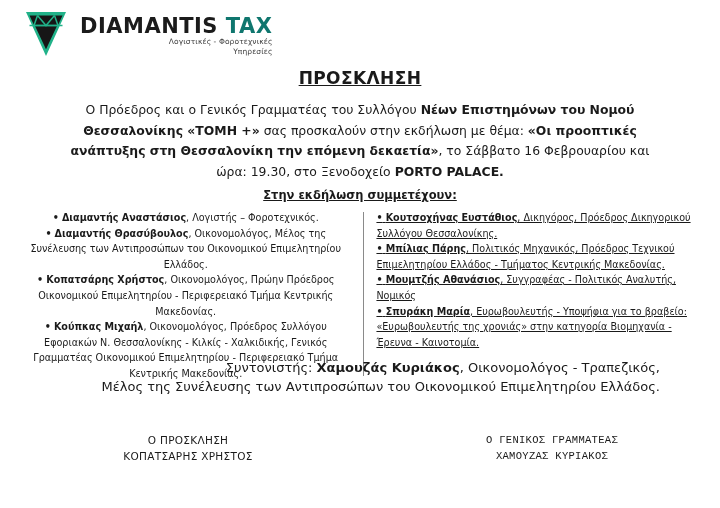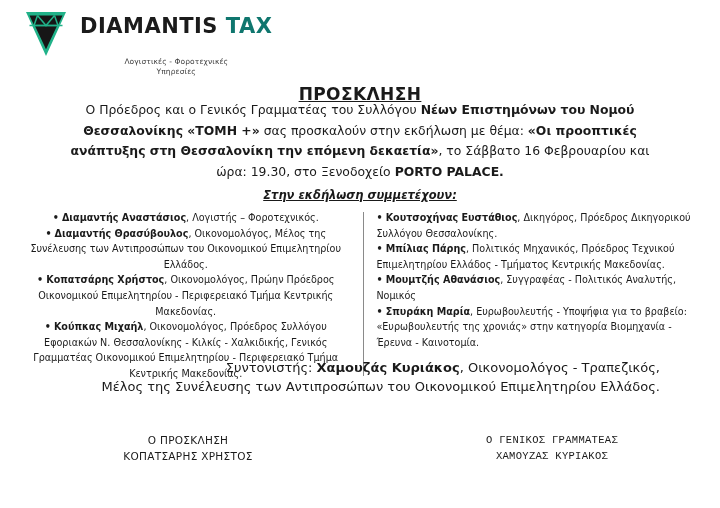--- a/index.html
+++ b/index.html
@@ -36,32 +36,32 @@
   .wordmark {
     font-size: 21px;
     font-weight: bold;
     letter-spacing: 0.5px;
     line-height: 1;
     white-space: nowrap;
   }
   .wm-dark { color: #1b1b1b; }
   .wm-teal { color: #0f766e; }
   .tagline {
-    margin-top: 20px;
+    margin-top: 0;
     font-size: 7.5px;
     color: #3b3b3b;
-    text-align: center;
+    text-align: right;
     line-height: 1.35;
     letter-spacing: 0.1px;
   }
 
   
   .doc-title {
     position: absolute;
-    top: 84px;
+    top: 68px;
     left: 0;
     width: 720px;
     text-align: center;
     font-size: 17px;
     font-weight: bold;
     text-decoration: underline;
     letter-spacing: 0.4px;
   }
 
   
@@ -78,21 +78,20 @@
 
   
   .participate-head {
     position: absolute;
     top: 188px;
     left: 0;
     width: 720px;
     text-align: center;
     font-size: 11.5px;
     font-weight: bold;
-    font-style: italic;
     text-decoration: underline;
   }
 
   
   .columns {
     position: absolute;
     top: 210px;
     left: 18px;
     width: 684px;
     display: flex;
@@ -104,20 +103,21 @@
   }
   .col-left {
     width: 340px;
     text-align: center;
     padding-right: 10px;
   }
   .col-right {
     width: 330px;
     text-align: left;
     padding-left: 12px;
+    text-decoration: underline;
   }
   .divider {
     width: 1px;
     background: #8a8a8a;
     margin: 2px 0 6px 0;
     flex: 0 0 1px;
   }
   .entry { margin-bottom: 0; }
   .entry .nm { font-weight: bold; }
   .bullet { font-weight: bold; }

